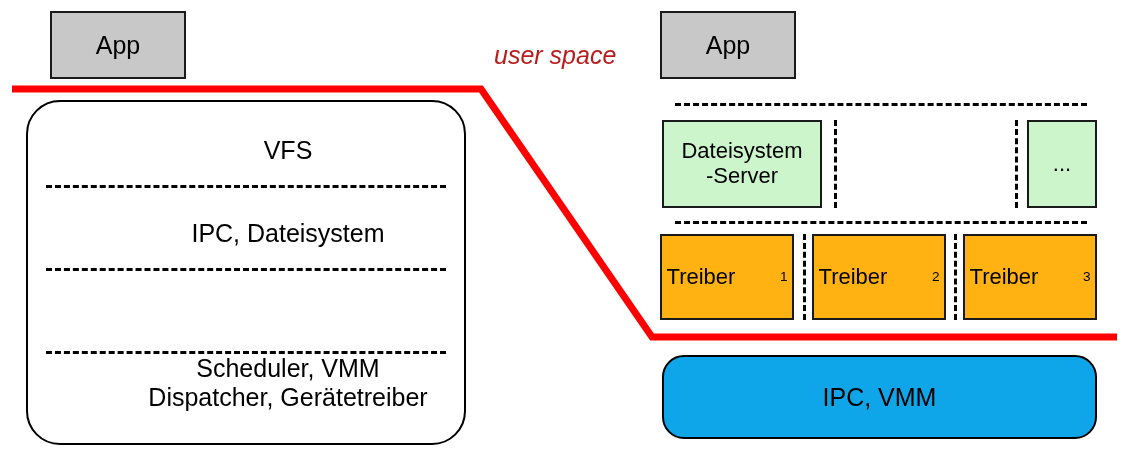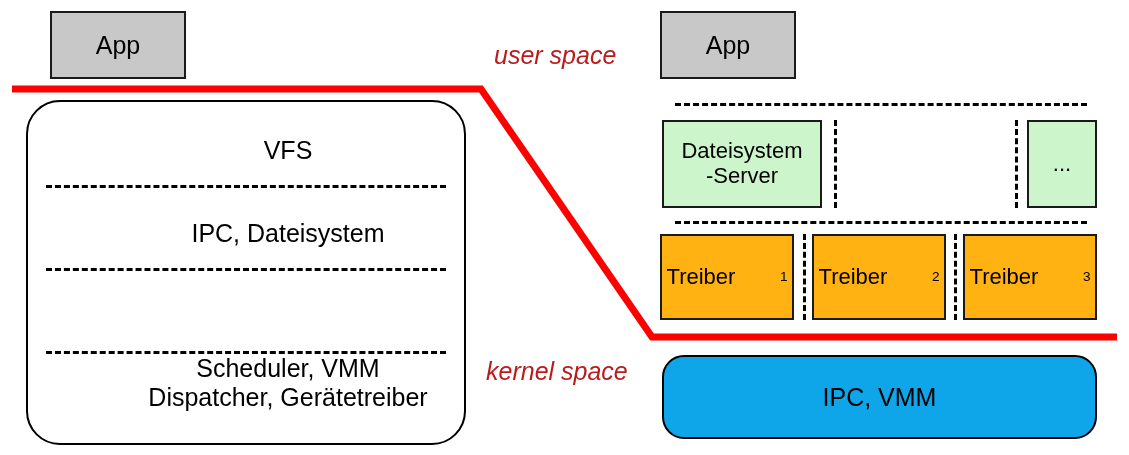--- a/index.html
+++ b/index.html
@@ -181,15 +181,14 @@
   <div class="box micro-core" style="left:662px; top:355px; width:435px; height:84px;">
     <span>IPC, VMM</span>
   </div>
 
   <svg class="boundary" viewBox="0 0 1129 455">
     <polyline points="12,89 481,89 652,337 1117,337" fill="none" stroke="#ff0000" stroke-width="7" stroke-linejoin="miter" stroke-linecap="butt"></polyline>
   </svg>
 
   <div class="space-label" style="left:494px; top:41px;">user space</div>
 
-  <div class="space-label" style="left:486px; top:357px;">kernel space</div>
 
 </div>
 
 </body></html>

